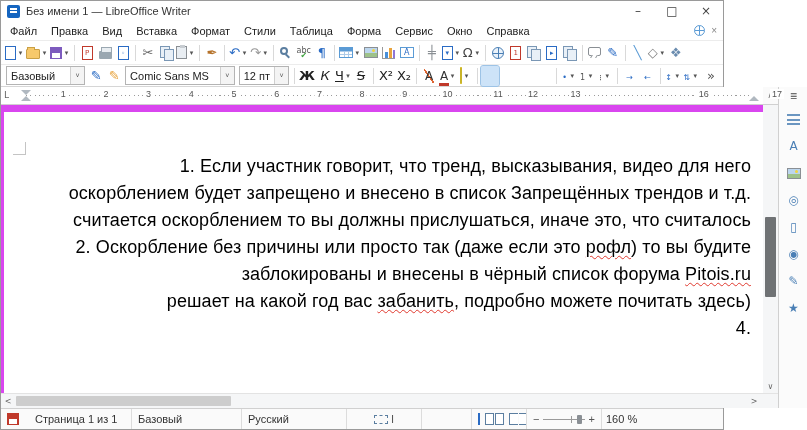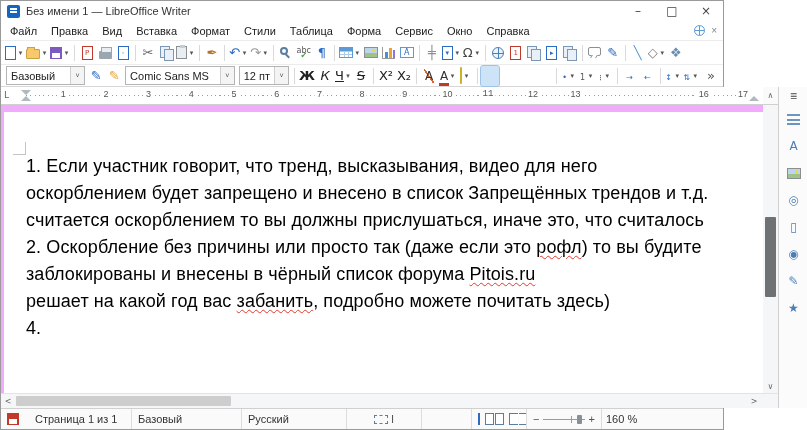--- a/index.html
+++ b/index.html
@@ -87,21 +87,21 @@
       background:repeating-linear-gradient(to right,#9a9a9a 0 1px,transparent 1px 4.3px); }
   .rnum { position:absolute; top:2px; transform:translateX(-50%); background:#fff; padding:0 2px; }
   .tabsel { position:absolute; left:3px; top:3px; font-size:9px; color:#666; font-family:"DejaVu Sans Mono",monospace; }
   .ind { position:absolute; width:0; height:0; border-left:5px solid transparent; border-right:5px solid transparent; }
   .ind.top { border-top:5px solid #b0b8c0; top:3px; }
   .ind.bot { border-bottom:5px solid #b0b8c0; top:9px; }
   .vup { background:#fafafa; border-bottom:1px solid #d0d0d0; display:flex; align-items:center; justify-content:center; color:#666; font-size:8px; font-family:"DejaVu Sans",sans-serif; }
   .sbtop { background:#fbfbfb; border-left:1px solid #d0d0d0; display:flex; align-items:center; justify-content:center; color:#444; font-size:12px; }
 
   
-  .docarea { background:#f0abfc; position:relative; overflow:hidden; }
+  .docarea { background:#d946ef; position:relative; overflow:hidden;text-align:right; }
   .page { position:absolute; left:3px; top:7px; right:0; bottom:-10px; background:#fff; }
   .cornermark { position:absolute; left:9px; top:30px; width:13px; height:13px; border-right:1px solid #c4c4c4; border-bottom:1px solid #c4c4c4; }
   .text { position:absolute; left:22px; top:41px; width:725px; font-size:18px; line-height:27px; color:#000; letter-spacing:0.1px; }
   .miss { text-decoration:underline; text-decoration-style:wavy; text-decoration-color:#e03a2f; text-decoration-thickness:1px; text-underline-offset:2px; }
   .vtrack { background:#f5f6f7; position:relative; }
   .vthumb { position:absolute; left:2px; width:11px; top:112px; height:80px; background:#6f7274; border-radius:1px; }
   .vdown { position:absolute; bottom:0; left:0; width:15px; height:14px; display:flex; align-items:center; justify-content:center; font-size:8px; color:#666; font-family:"DejaVu Sans",sans-serif; }
   .sbicons { background:#fbfbfb; border-left:1px solid #d0d0d0; display:flex; flex-direction:column; align-items:center; padding-top:4px; gap:7px; }
   .sbic { width:22px; height:20px; display:flex; align-items:center; justify-content:center; color:#4a7fb5; font-size:12px; font-family:"DejaVu Sans",sans-serif; }
 
@@ -388,27 +388,27 @@
     <span class="rnum" style="left: 62.2px;">1</span>
         <span class="rnum" style="left: 104.9px;">2</span>
         <span class="rnum" style="left: 147.6px;">3</span>
         <span class="rnum" style="left: 190.3px;">4</span>
         <span class="rnum" style="left: 233px;">5</span>
         <span class="rnum" style="left: 275.7px;">6</span>
         <span class="rnum" style="left: 318.4px;">7</span>
         <span class="rnum" style="left: 361.1px;">8</span>
         <span class="rnum" style="left: 403.8px;">9</span>
         <span class="rnum" style="left: 446.5px;">10</span>
-        <span class="rnum" style="left: 487px; font-family: Liberation Mono, monospace;">11</span>
+        <span class="rnum" style="left: 497px;">11</span>
         <span class="rnum" style="left: 531.9px;">12</span>
         <span class="rnum" style="left: 574.6px;">13</span>
         <span class="rnum" style="left: 617.3px; margin-top: 16px;">14</span>
         <span class="rnum" style="left: 660px; margin-top: 25px;">15</span>
         <span class="rnum" style="left: 702.7px;">16</span>
-        <span class="rnum" style="left: 742px;">17</span>
+        <span class="rnum" style="left: 776px;">17</span>
       </div>
     <div class="vup">∧</div>
     <div class="sbtop">≡</div>
 
     <div class="docarea">
       <div class="page">
         <div class="cornermark"></div>
         <div class="text" id="doctext">
             <div class="line"><span>1. Если участник говорит, что тренд, высказывания, видео для него</span></div>
             <div class="line"><span>оскорблением будет запрещено и внесено в список Запрещённых трендов и т.д.</span></div>

